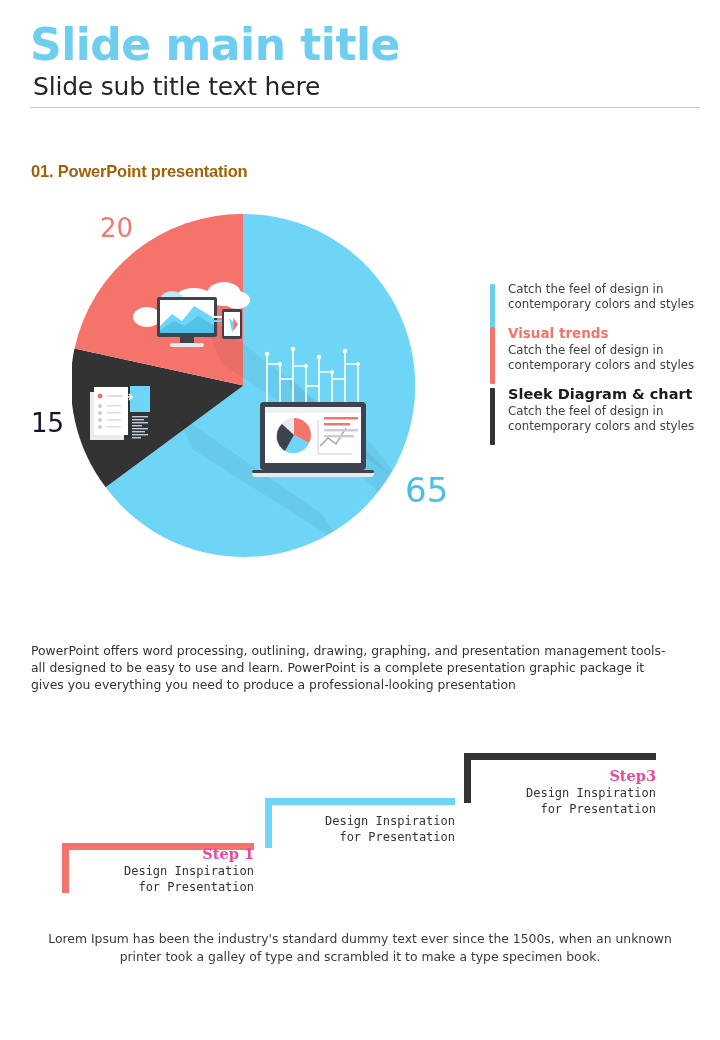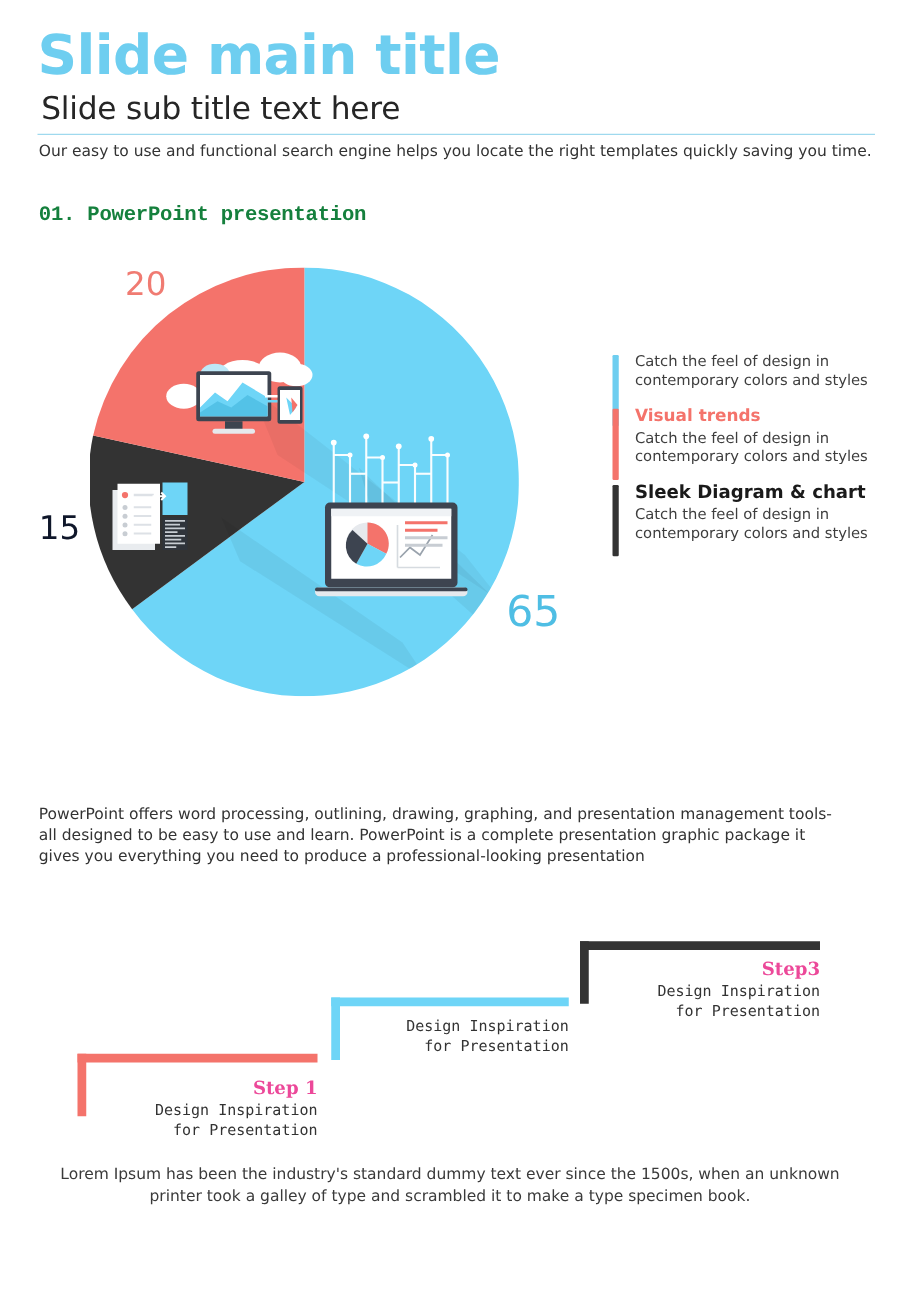--- a/index.html
+++ b/index.html
@@ -31,22 +31,22 @@
   }
   .lead-text{
     position:absolute;left:31px;top:113px;width:670px;
     font-size:12.4px;line-height:16px;color:#333333;
     font-family:"DejaVu Sans","Liberation Sans",sans-serif;
   }
 
   
   .sec1-title{
     position:absolute;left:31px;top:162px;
-    font-size:16.5px;font-weight:bold;color:#15803d;letter-spacing:-0.2px;
-    font-family:Liberation Mono, monospace;
+    font-size:16.5px;font-weight:bold;color:#a16207;letter-spacing:-0.2px;
+    font-family:Liberation Sans, sans-serif;
   }
 
   
   .pie-wrap{position:absolute;left:72px;top:214px;width:343px;height:343px;}
   .pie-svg{display:block;width:343px;height:343px;}
 
   .pie-label{position:absolute;font-family:"DejaVu Sans","Liberation Sans",sans-serif;}
   .lbl-20{left:100px;top:213px;font-size:26px;color:#F07B72;}
   .lbl-15{left:31px;top:408px;font-size:26px;color:#0f172a;}
   .lbl-65{left:405px;top:470px;font-size:34px;font-weight:normal;color:#4FBEE4;}
@@ -94,21 +94,20 @@
 </head>
 <body>
 
 <div class="slide">
 
   <div class="header">
     <div class="main-title">Slide main title</div>
     <div class="sub-title">Slide sub title text here</div>
   </div>
   <div class="divider"></div>
-  <div class="lead-text">Our easy to use and functional search engine  helps you locate the right templates quickly saving you time.</div>
 
   <div class="sec1-title">01. PowerPoint presentation</div>
 
   <div class="pie-wrap">
     <svg class="pie-svg" viewBox="0 0 343 343">
       <defs>
         <clipPath id="pieclip">
             <circle cx="171.5" cy="171.5" r="171.5"></circle>
           </clipPath>
       </defs>
@@ -253,21 +252,21 @@
   </div>
 
   <div class="sec2-body">PowerPoint offers word processing, outlining, drawing, graphing, and presentation management tools- all designed to be easy to use and learn. PowerPoint is a complete presentation graphic package it gives you everything you need to produce a professional-looking presentation</div>
 
   <div class="steps">
 
     <div class="bracket" style="left:62px;top:98px;width:192px;height:50px;">
       <span class="h" style="width:192px;background:#F4736B"></span>
       <span class="v" style="height:50px;background:#F4736B"></span>
     </div>
-    <div class="step-text" style="left:54px;top:117px;width:200px;">
+    <div class="step-text" style="left:54px;top:100px;width:200px;">
       <div class="step-name">Step 1</div>
       <div class="step-desc">Design Inspiration</div>
       <div class="step-desc">for Presentation</div>
     </div>
 
     <div class="bracket" style="left:265px;top:53px;width:190px;height:50px;">
       <span class="h" style="width:190px;background:#6ED5F7"></span>
       <span class="v" style="height:50px;background:#6ED5F7"></span>
     </div>
     <div class="step-text" style="left:255px;top:68px;width:200px;">

